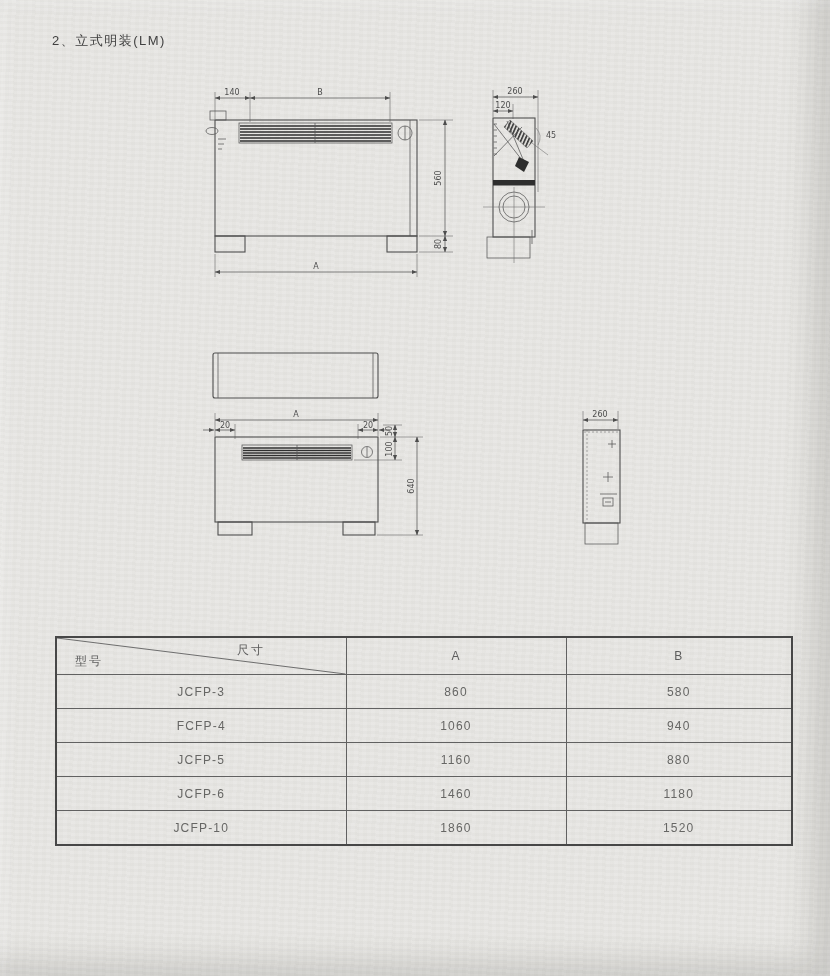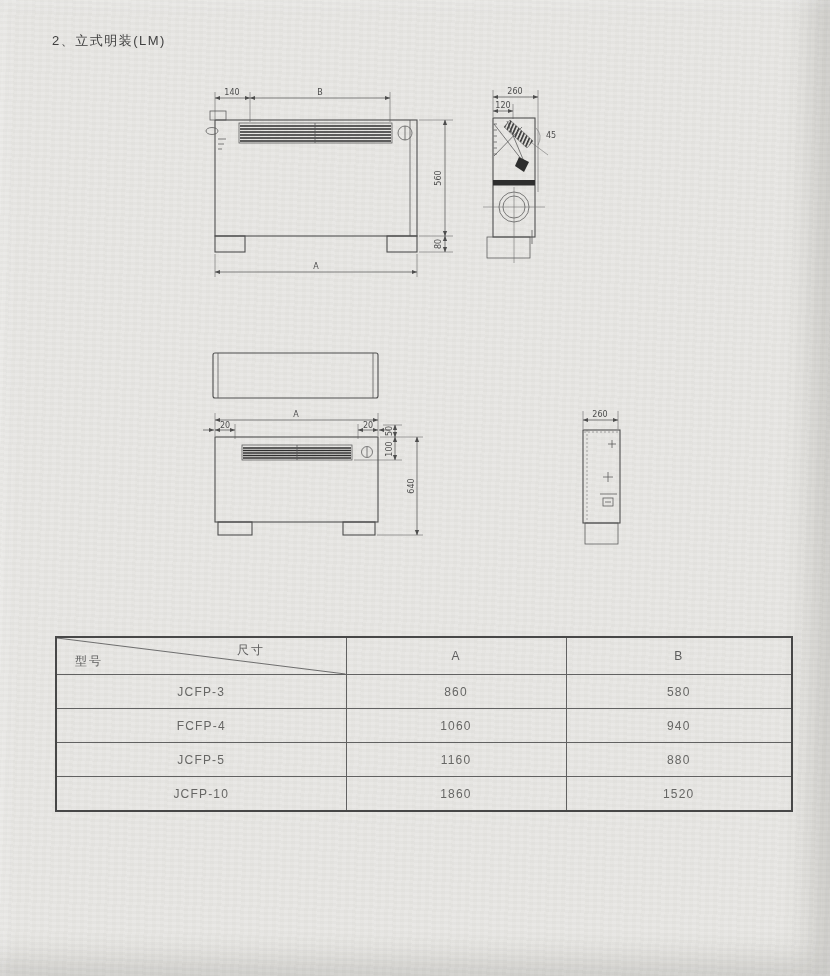--- a/index.html
+++ b/index.html
@@ -227,20 +227,25 @@
       <td>FCFP-4</td>
       <td>1060</td>
       <td>940</td>
     </tr>
     <tr>
       <td>JCFP-5</td>
       <td>1160</td>
       <td>880</td>
     </tr>
     <tr>
+      <td>JCFP-6</td>
+      <td>1460</td>
+      <td>1180</td>
+    </tr>
+    <tr>
       <td>JCFP-10</td>
       <td>1860</td>
       <td>1520</td>
     </tr>
   </tbody>
     </table>
 
 </div>
 
 </body></html>

